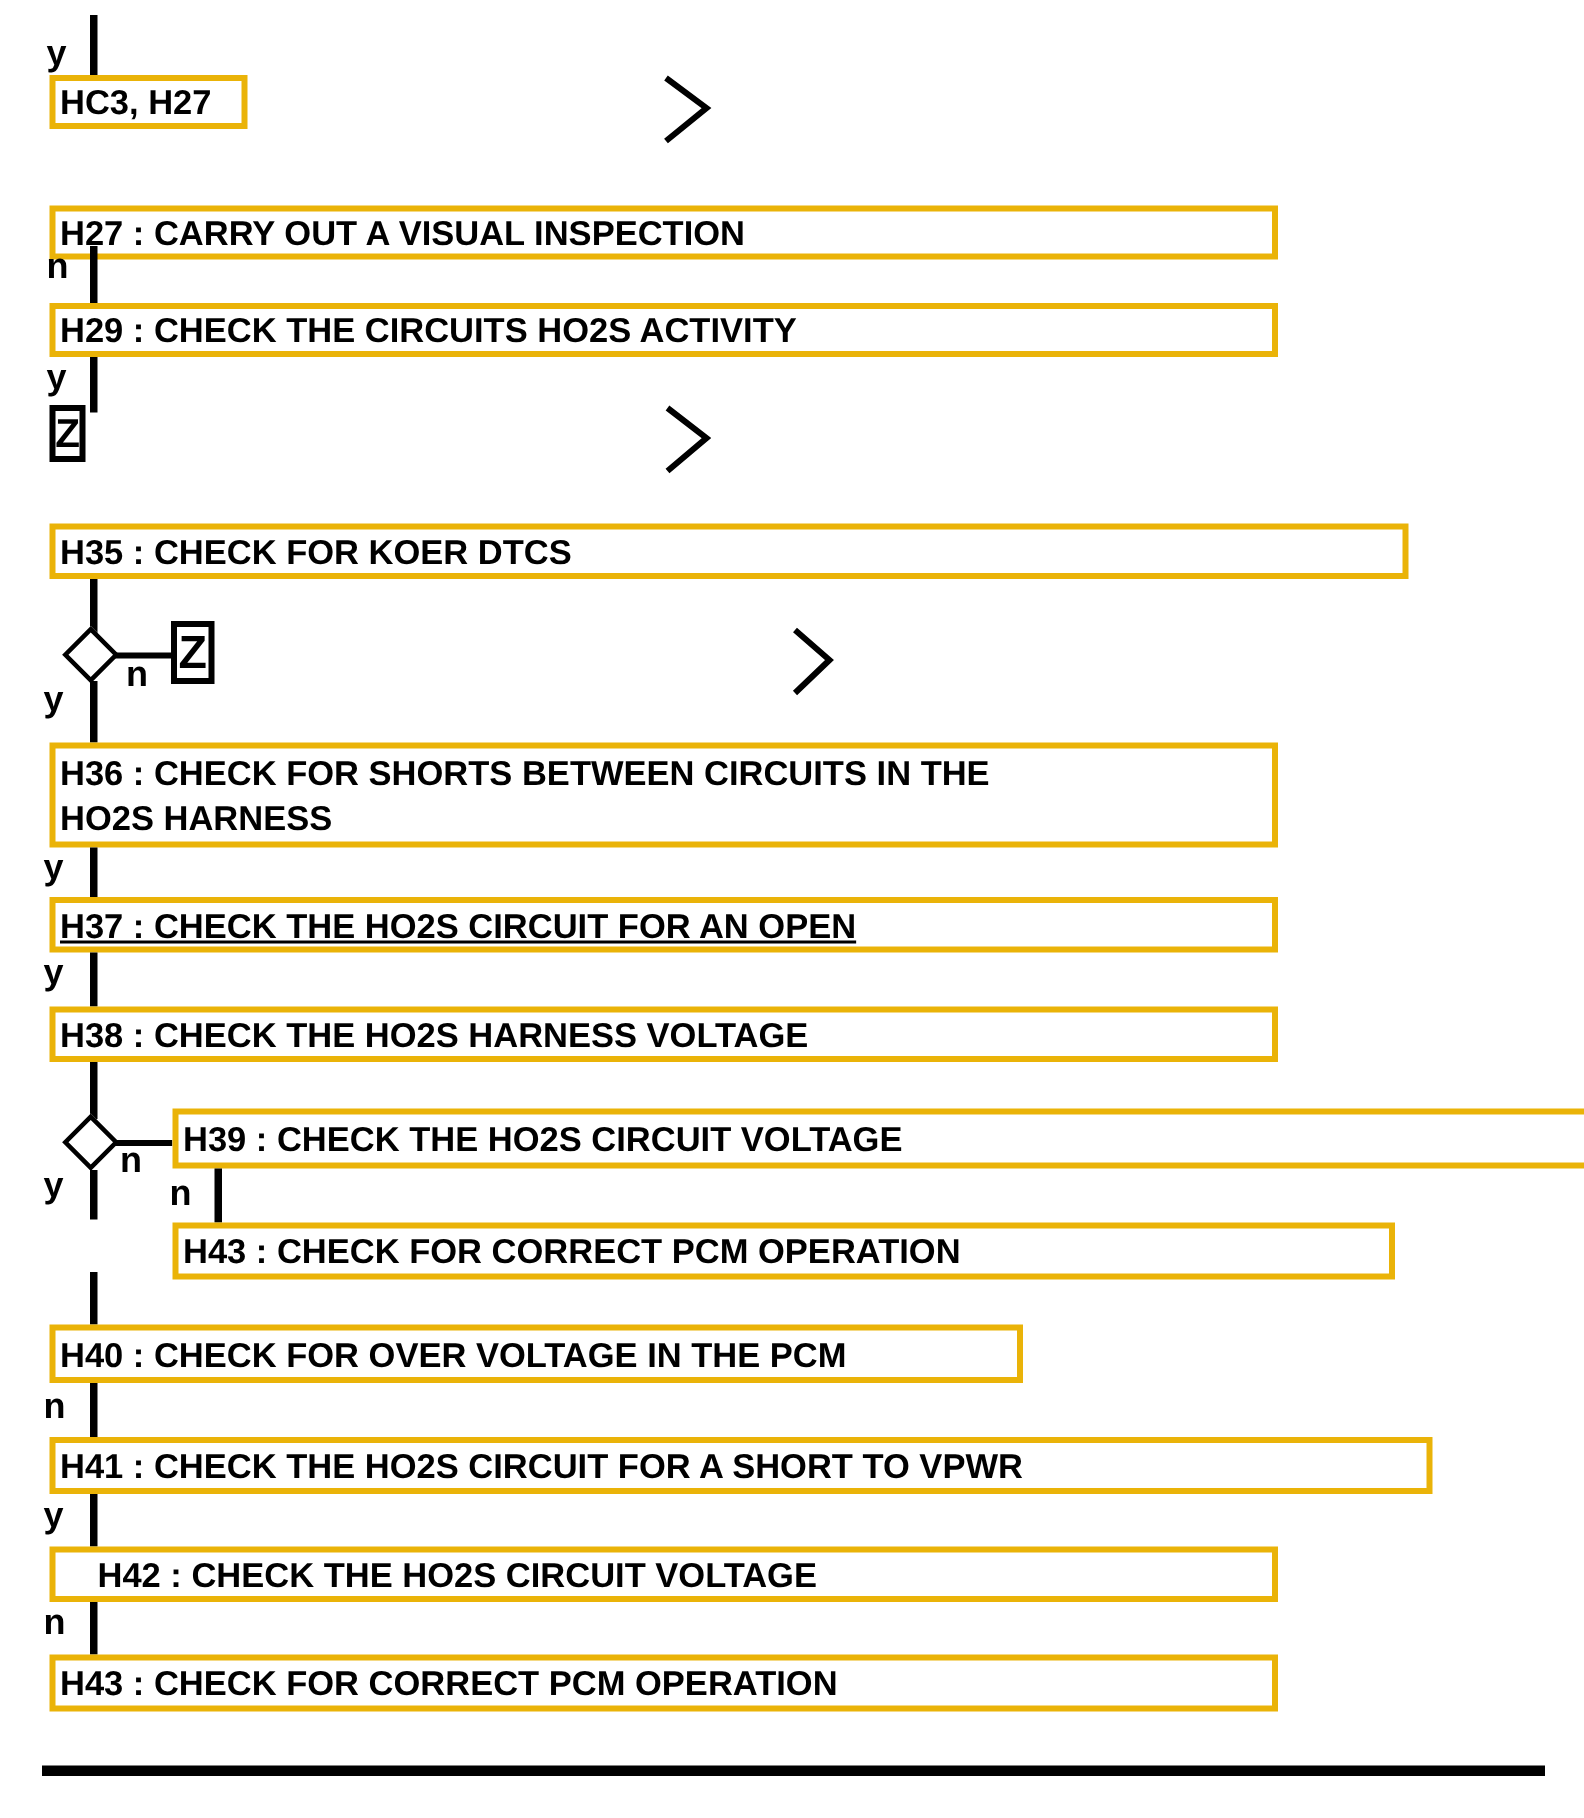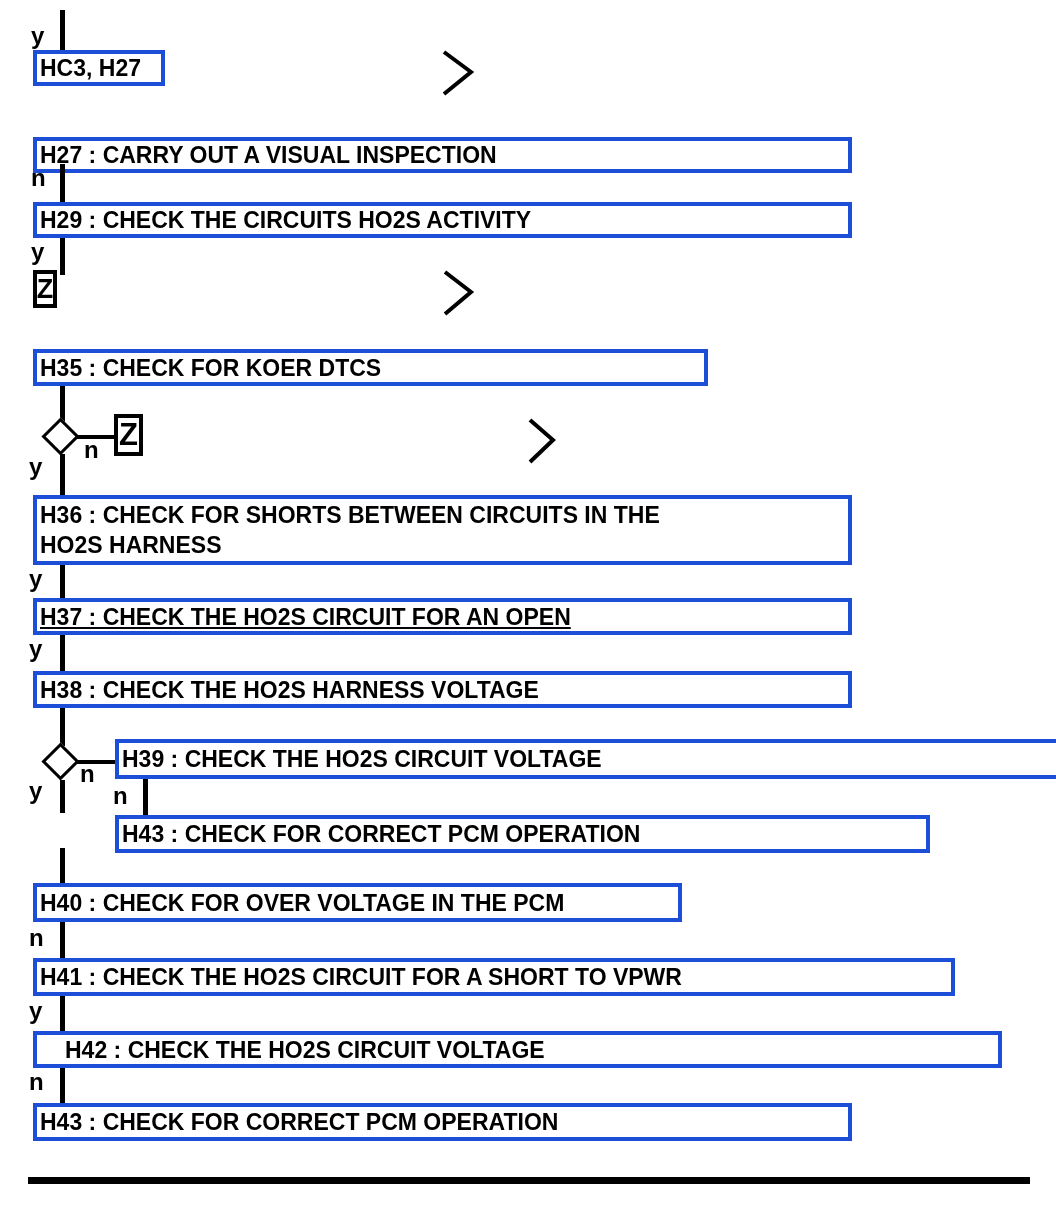--- a/index.html
+++ b/index.html
@@ -6,21 +6,21 @@
   #canvas{
     position:relative;
     width:1056px;height:1212px;
     background:#ffffff;
     font-family:"Liberation Sans","DejaVu Sans",sans-serif;
     color:#000;
   }
   .step{
     position:absolute;
     box-sizing:border-box;
-    border:4px solid #1d4ed8;
+    border:4px solid #eab308;
     background:#fff;
     display:flex;
     align-items:center;
     font-weight:bold;
     font-size:23px;
     line-height:30px;
     padding-left:3px;
     white-space:pre-line;
     overflow:hidden;
     letter-spacing:0px;
@@ -77,21 +77,21 @@
   <div class="step" style="left:33px;top:202px;width:819px;height:36px;">H29 : CHECK THE CIRCUITS HO2S ACTIVITY</div>
   <div class="vline" style="left:60px;top:238px;height:37px;"></div>
   <div class="blabel" style="left:31px;top:240px;">y</div>
 
   <div class="zbox" style="left:33px;top:270px;width:24px;height:38px;font-size:27px;">Z</div>
 
   <svg class="chev" style="left:441px;top:268px;" width="40" height="50" viewBox="0 0 40 50">
     <polyline points="4,4 30,24 4,46" fill="none" stroke="#000" stroke-width="4"></polyline>
   </svg>
 
-  <div class="step" style="left:33px;top:349px;width:675px;height:37px;">H35 : CHECK FOR KOER DTCS</div>
+  <div class="step" style="left:33px;top:349px;width:906px;height:37px;">H35 : CHECK FOR KOER DTCS</div>
   <div class="vline" style="left:60px;top:386px;height:37px;"></div>
 
   <div class="diamond" style="left:47px;top:423px;"></div>
   <div class="hline" style="left:76px;top:435px;width:38px;"></div>
   <div class="blabel" style="left:84px;top:438px;">n</div>
   <div class="vline" style="left:60px;top:454px;height:42px;"></div>
   <div class="blabel" style="left:29px;top:455px;">y</div>
 
   <div class="zbox" style="left:114px;top:414px;width:29px;height:42px;font-size:31px;">Z</div>
 
@@ -125,21 +125,21 @@
   <div class="step" style="left:115px;top:815px;width:815px;height:38px;">H43 : CHECK FOR CORRECT PCM OPERATION</div>
 
   <div class="step" style="left:33px;top:883px;width:649px;height:39px;">H40 : CHECK FOR OVER VOLTAGE IN THE PCM</div>
   <div class="vline" style="left:60px;top:922px;height:37px;"></div>
   <div class="blabel" style="left:29px;top:926px;">n</div>
 
   <div class="step" style="left:33px;top:958px;width:922px;height:38px;">H41 : CHECK THE HO2S CIRCUIT FOR A SHORT TO VPWR</div>
   <div class="vline" style="left:60px;top:996px;height:36px;"></div>
   <div class="blabel" style="left:29px;top:999px;">y</div>
 
-  <div class="step" style="left:33px;top:1031px;width:969px;height:37px;padding-left:28px;">H42 : CHECK THE HO2S CIRCUIT VOLTAGE</div>
+  <div class="step" style="left:33px;top:1031px;width:819px;height:37px;padding-left:28px;">H42 : CHECK THE HO2S CIRCUIT VOLTAGE</div>
   <div class="vline" style="left:60px;top:1068px;height:36px;"></div>
   <div class="blabel" style="left:29px;top:1070px;">n</div>
 
   <div class="step" style="left:33px;top:1103px;width:819px;height:38px;">H43 : CHECK FOR CORRECT PCM OPERATION</div>
 
   <div class="rule" style="left:28px;top:1177px;width:1002px;height:7px;"></div>
 
 </div>
 
 </body></html>

